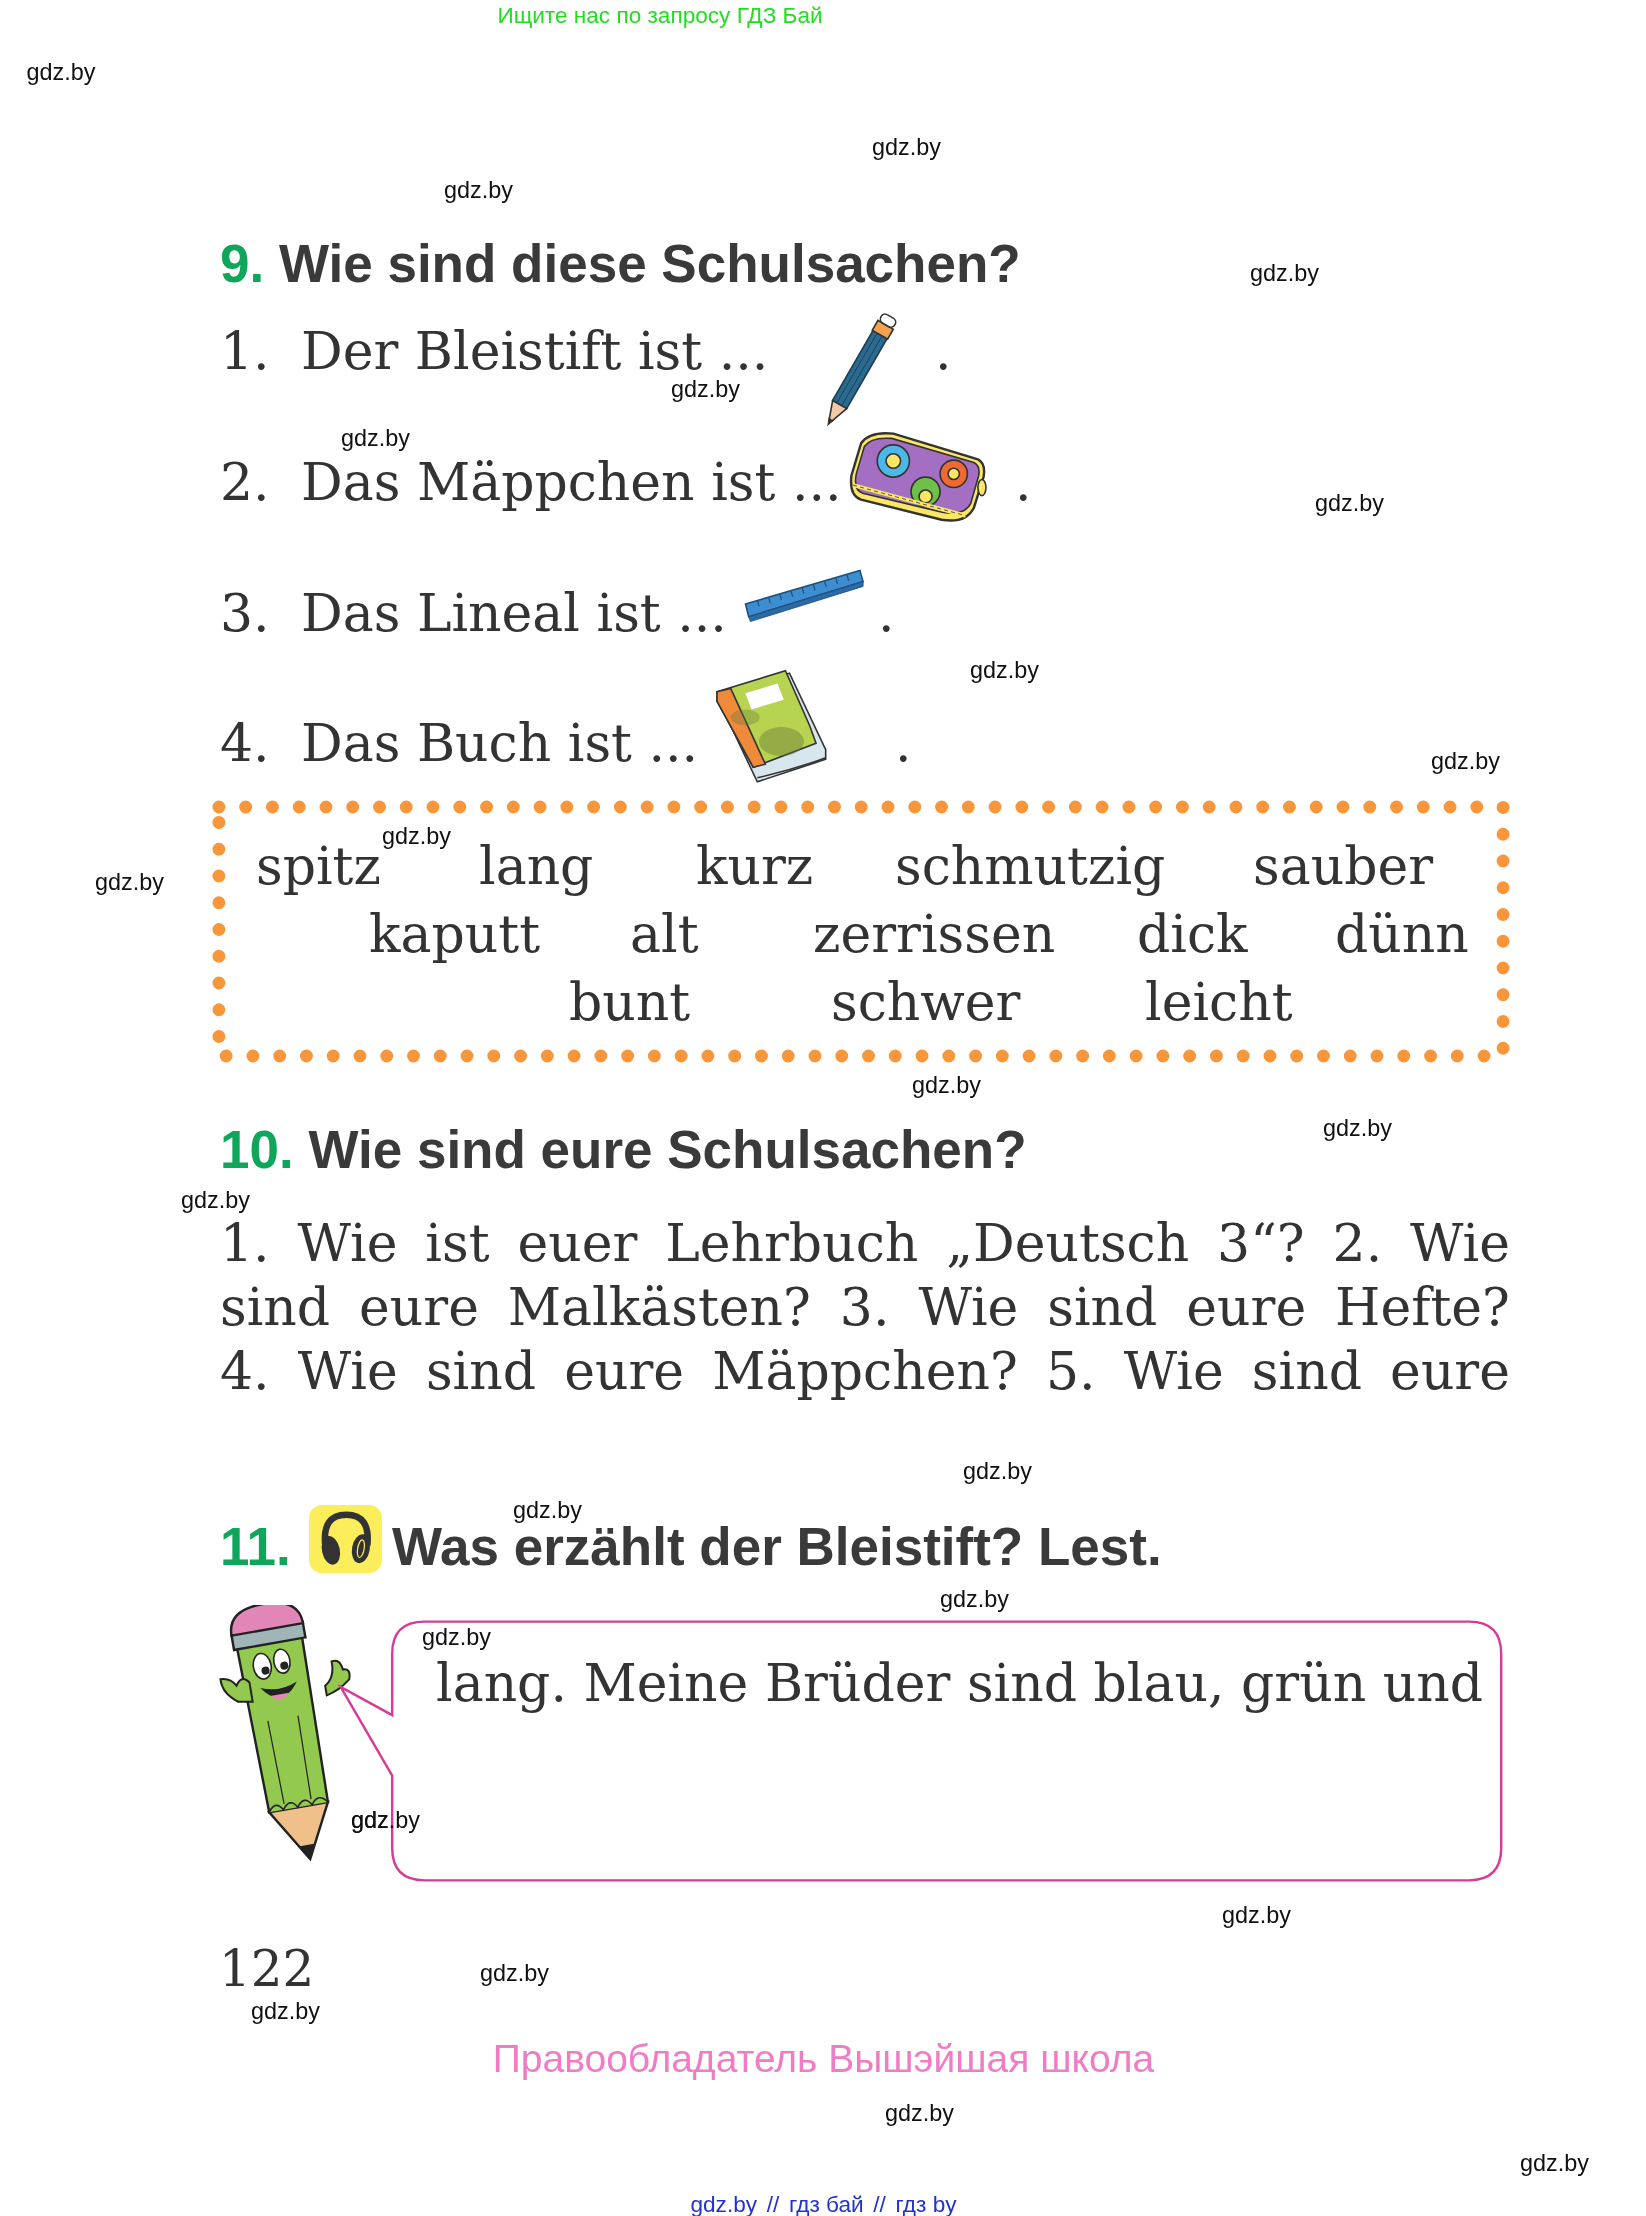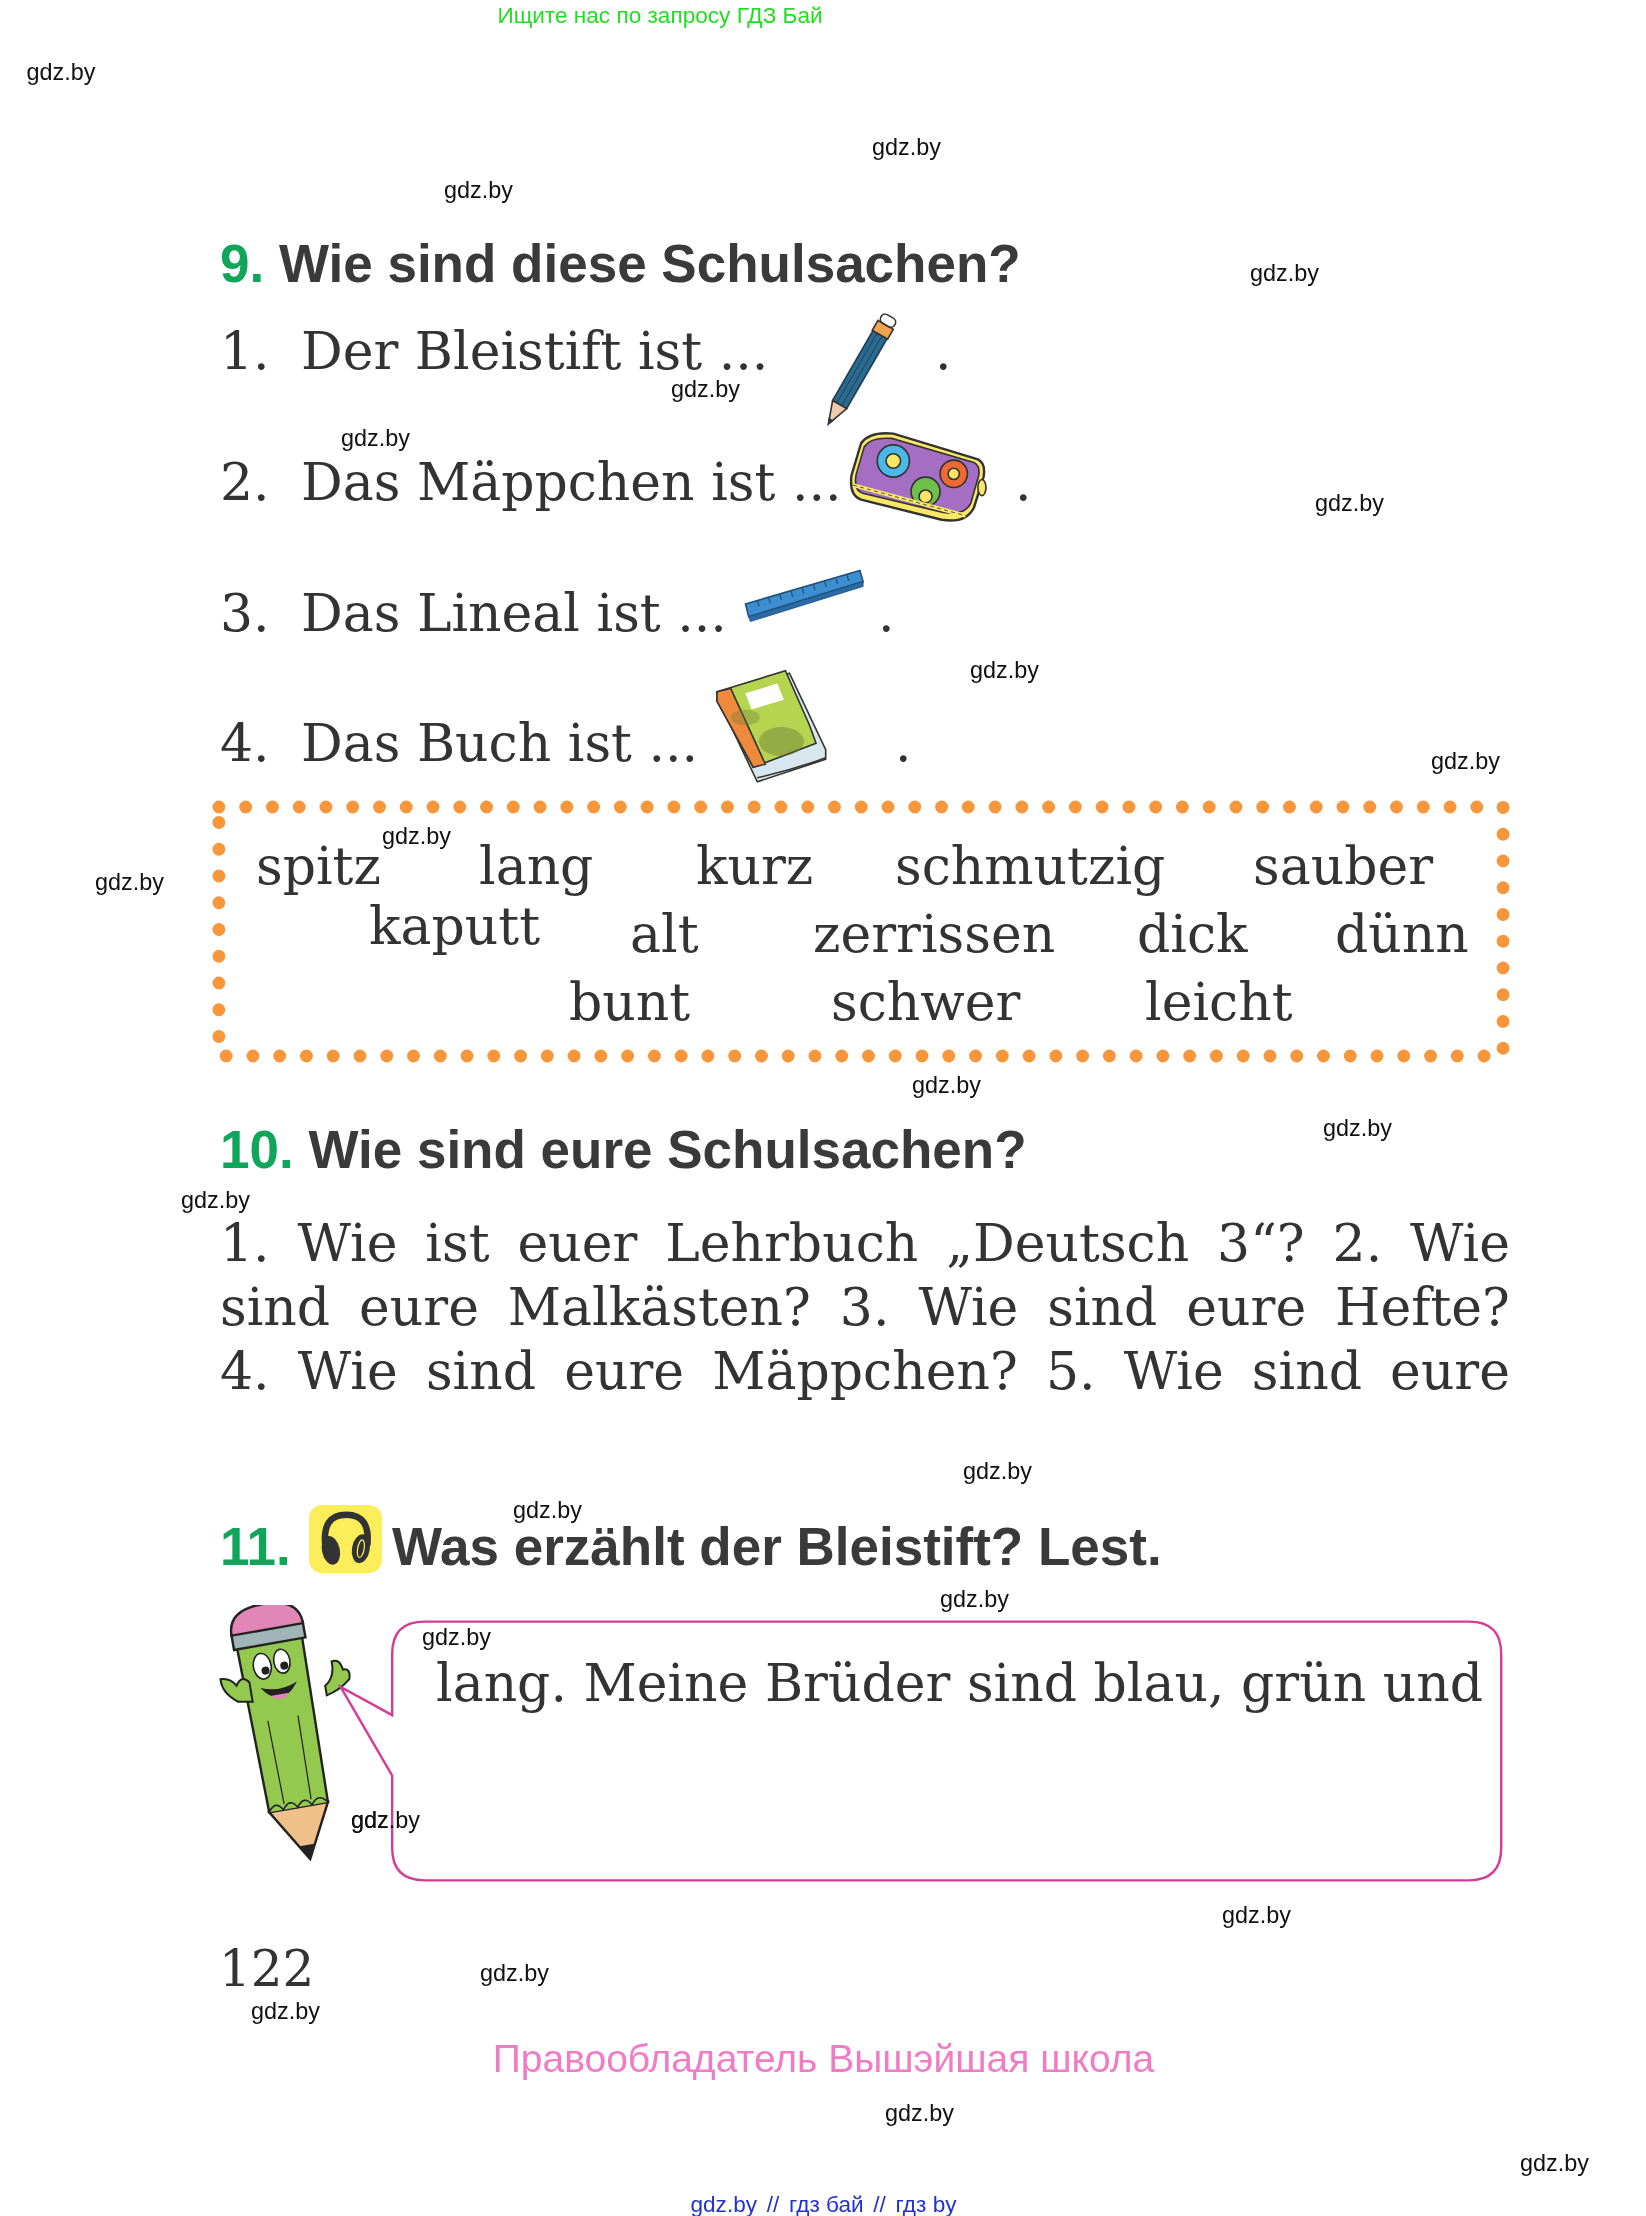--- a/index.html
+++ b/index.html
@@ -128,21 +128,21 @@
 
 <svg class="abs" style="left:206px;top:794px;" width="1310" height="275" viewBox="0 0 1625 341">
   <rect x="16" y="16" width="1593" height="309" fill="none" stroke="#f7963a" stroke-width="16" stroke-linecap="round" stroke-dasharray="0,33.2"></rect>
 </svg>
 <div class="wordbox serif">
   <span class="word serif" style="left:43px;top:40px;">spitz</span>
   <span class="word serif" style="left:266px;top:40px;">lang</span>
   <span class="word serif" style="left:462px;top:40px;margin-left:21px;">kurz</span>
   <span class="word serif" style="left:682px;top:40px;">schmutzig</span>
   <span class="word serif" style="left:1040px;top:40px;">sauber</span>
-  <span class="word serif" style="left:156px;top:100px;">kaputt</span>
+  <span class="word serif" style="left:156px;top:108px;">kaputt</span>
   <span class="word serif" style="left:417px;top:108px;">alt</span>
   <span class="word serif" style="left:600px;top:108px;">zerrissen</span>
   <span class="word serif" style="left:924px;top:108px;">dick</span>
   <span class="word serif" style="left:1122px;top:108px;">dünn</span>
   <span class="word serif" style="left:356px;top:176px;">bunt</span>
   <span class="word serif" style="left:618px;top:176px;">schwer</span>
   <span class="word serif" style="left:932px;top:176px;">leicht</span>
 </div>
 
 <div class="heading" style="left:220px;top:1123px;">

